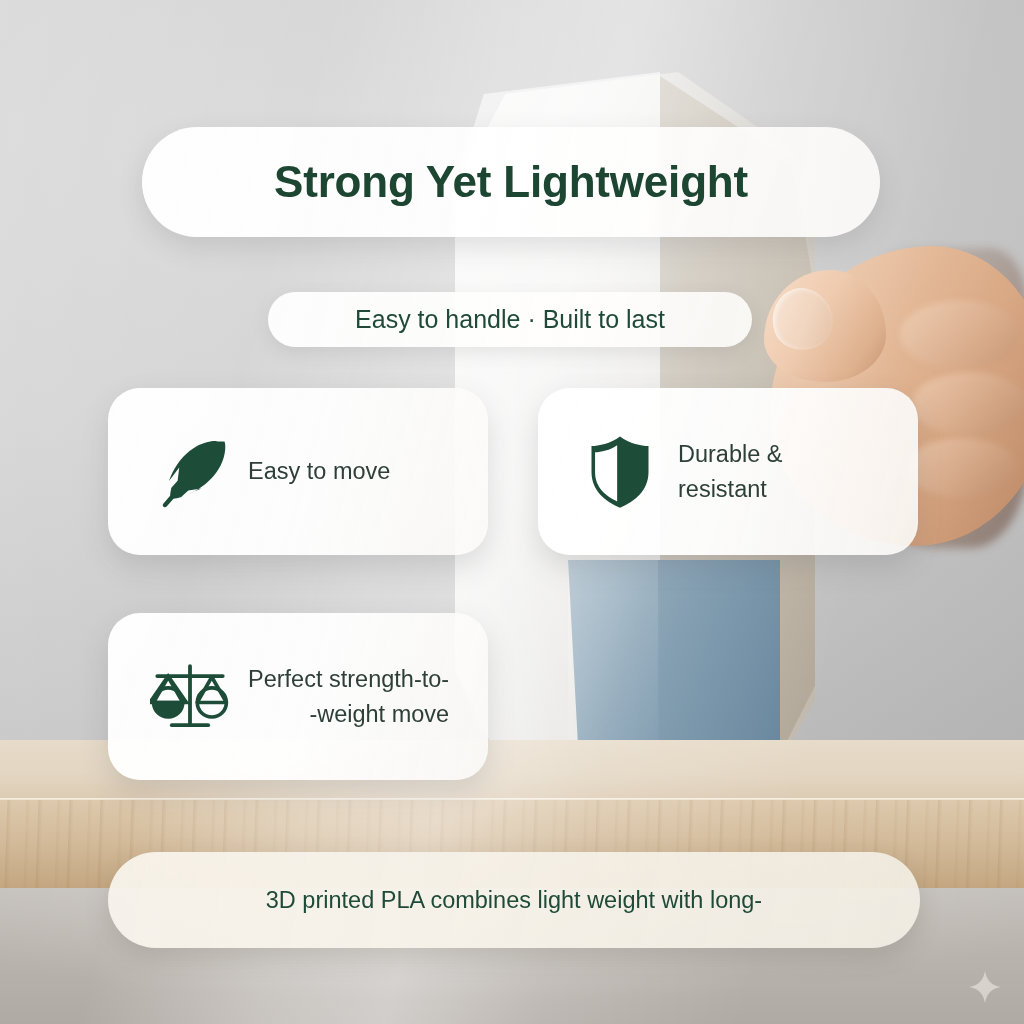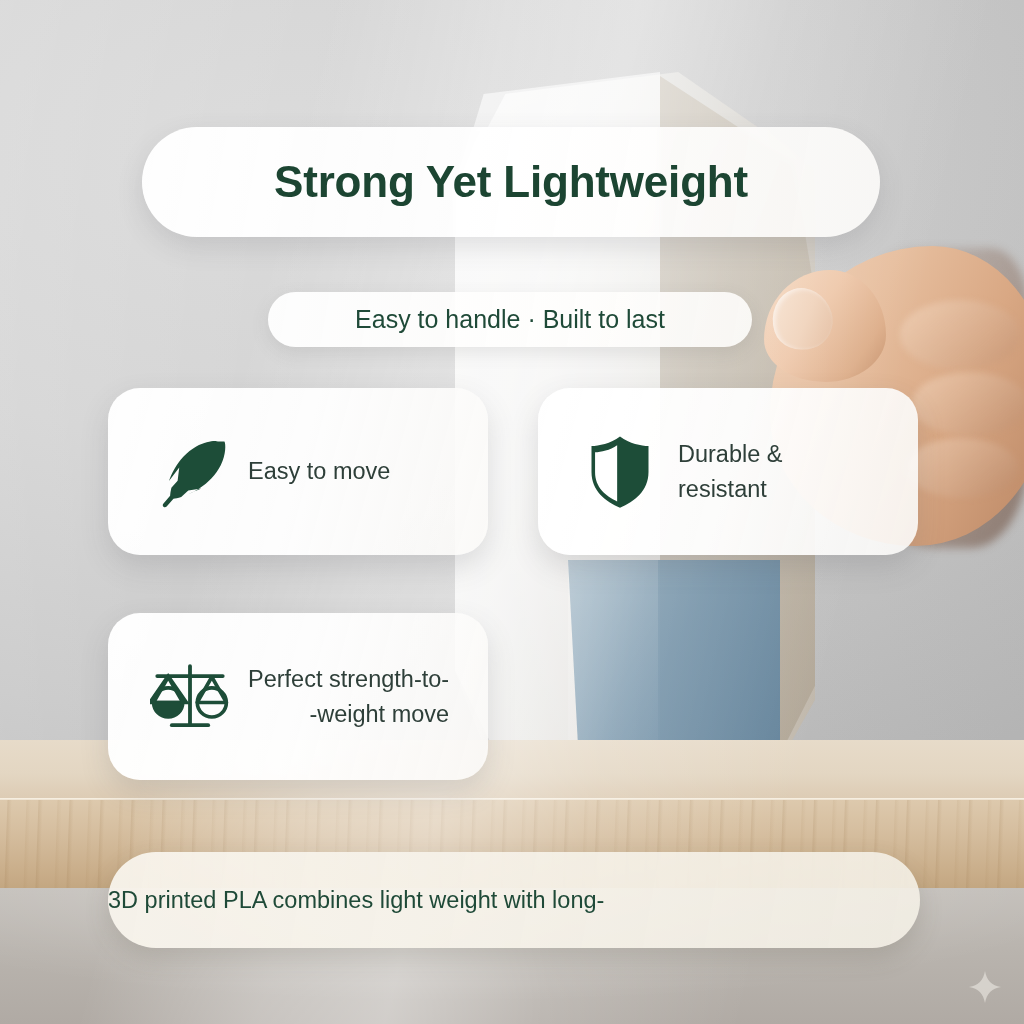--- a/index.html
+++ b/index.html
@@ -237,21 +237,21 @@
   }
   .card .label .ln { display: block; }
 
   .pill-footer {
     position: absolute;
     left: 108px; top: 852px;
     width: 812px; height: 96px;
     border-radius: 48px;
     background: linear-gradient(100deg, rgba(248,244,236,.95) 0%, rgba(246,242,233,.93) 48%, rgba(243,239,229,.90) 100%);
     box-shadow: 0 10px 24px rgba(85,75,60,.18);
-    display: flex; align-items: center; justify-content: flex-start;
+    display: flex; align-items: center; justify-content: center;
     text-align: center;
   }
   .pill-footer .t {
     font-size: 23.5px;
     line-height: 1.45;
     color: #1f4a38;
   }
   .pill-footer .t .ln { display: block; }
 
   .sparkle {

